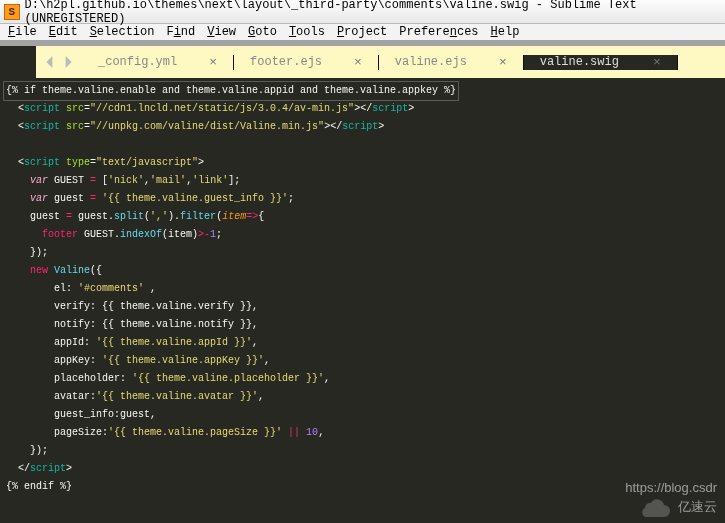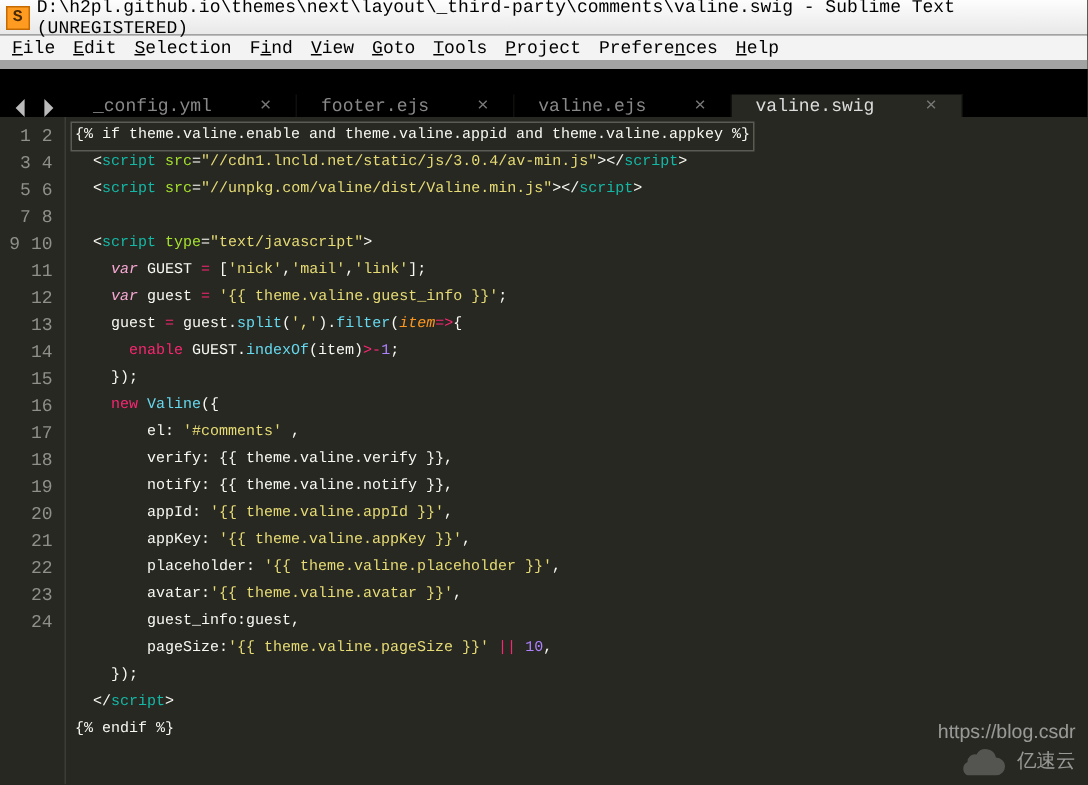--- a/index.html
+++ b/index.html
@@ -40,24 +40,25 @@
   display: flex;
   align-items: center;
   gap: 12px;
   padding: 0 8px;
   font-size: 12px;
   border-bottom: 6px solid #a3a3a3;
 }
 .menubar span { position: relative; }
 .menubar .ul { text-decoration: underline; }
 .tabbar {
-  background: #000000;
+  background: #fef9c3;
   height: 32px;
   display: flex;
-  align-items: flex-end;
+  align-items: center;
+  margin-left: 36px;
 }
 .nav-arrows {
   display: flex;
   align-items: center;
   padding: 0 8px;
   gap: 6px;
   color: #888;
 }
 .nav-arrows svg { width: 12px; height: 12px; fill: #bbb; }
 .tabs { display: flex; flex: 1; }
@@ -158,54 +159,29 @@
         <span class="close">×</span>
       </div>
     <div class="tab active">
         <span>valine.swig</span>
         <span class="close">×</span>
       </div>
   </div>
 </div>
 
 <div class="editor">
-  <div class="gutter" id="gutter">1
-2
-3
-4
-5
-6
-7
-8
-9
-10
-11
-12
-13
-14
-15
-16
-17
-18
-19
-20
-21
-22
-23
-24
-</div>
   <div class="code" id="code"><span class="hl-line">{% if theme.valine.enable and theme.valine.appid and theme.valine.appkey %}</span>
   &lt;<span class="tok-tag">script</span> <span class="tok-attr">src</span>=<span class="tok-str">"//cdn1.lncld.net/static/js/3.0.4/av-min.js"</span>&gt;&lt;/<span class="tok-tag">script</span>&gt;
   &lt;<span class="tok-tag">script</span> <span class="tok-attr">src</span>=<span class="tok-str">"//unpkg.com/valine/dist/Valine.min.js"</span>&gt;&lt;/<span class="tok-tag">script</span>&gt;
 
   &lt;<span class="tok-tag">script</span> <span class="tok-attr">type</span>=<span class="tok-str">"text/javascript"</span>&gt;
     <span class="tok-var">var</span> GUEST <span class="tok-op">=</span> [<span class="tok-str">'nick'</span>,<span class="tok-str">'mail'</span>,<span class="tok-str">'link'</span>];
     <span class="tok-var">var</span> guest <span class="tok-op">=</span> <span class="tok-str">'{{ theme.valine.guest_info }}'</span>;
     guest <span class="tok-op">=</span> guest.<span class="tok-fn">split</span>(<span class="tok-str">','</span>).<span class="tok-fn">filter</span>(<span class="tok-attr" style="color:#fd971f;font-style:italic">item</span><span class="tok-op">=&gt;</span>{
-      <span class="tok-kw">enable</span> GUEST.<span class="tok-fn">indexOf</span>(item)<span class="tok-op">&gt;-</span><span class="tok-num">1</span>;
+      <span class="tok-kw">footer</span> GUEST.<span class="tok-fn">indexOf</span>(item)<span class="tok-op">&gt;-</span><span class="tok-num">1</span>;
     });
     <span class="tok-kw">new</span> <span class="tok-fn">Valine</span>({
         el: <span class="tok-str">'#comments'</span> ,
         verify: {{ theme.valine.verify }},
         notify: {{ theme.valine.notify }},
         appId: <span class="tok-str">'{{ theme.valine.appId }}'</span>,
         appKey: <span class="tok-str">'{{ theme.valine.appKey }}'</span>,
         placeholder: <span class="tok-str">'{{ theme.valine.placeholder }}'</span>,
         avatar:<span class="tok-str">'{{ theme.valine.avatar }}'</span>,
         guest_info:guest,

